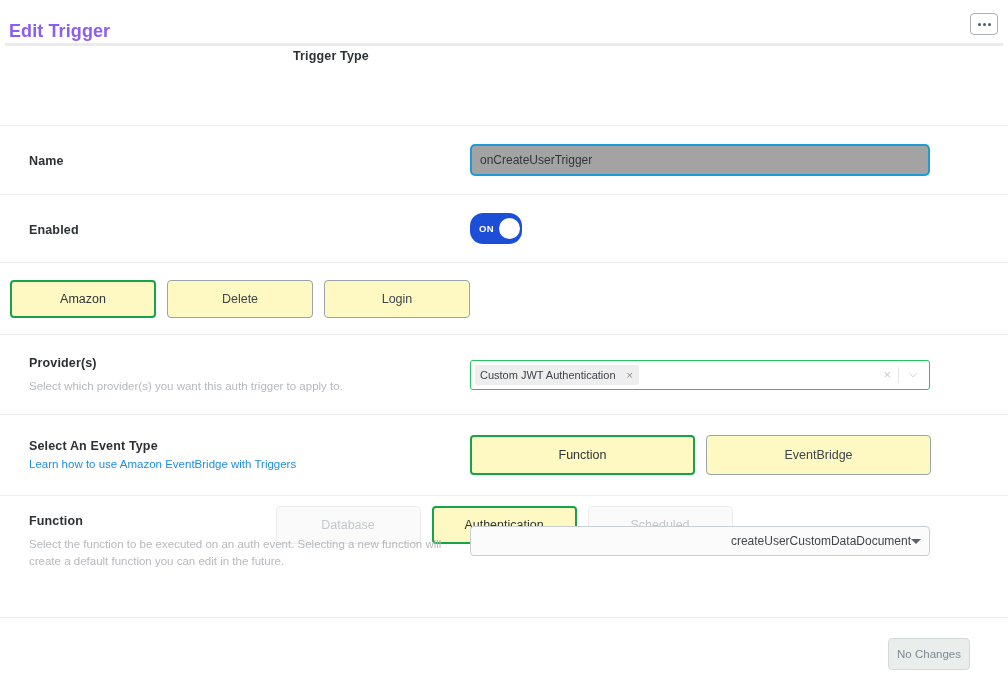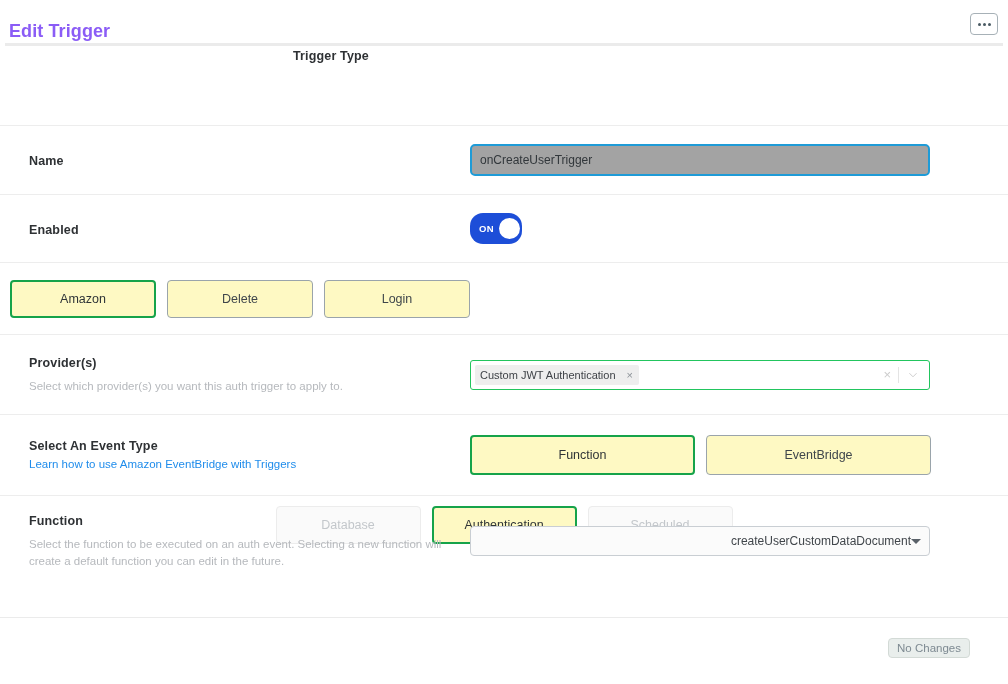--- a/index.html
+++ b/index.html
@@ -282,21 +282,21 @@
     top: 617px;
     width: 1008px;
     height: 67px;
     border-top: 1px solid #ebebeb;
   }
   .no-changes-btn {
     position: absolute;
     right: 38px;
     top: 20px;
     width: 82px;
-    height: 20px;
+    height: 32px;
     border: 1px solid #d3dad6;
     border-radius: 4px;
     background: #e9eeec;
     font-family: "Liberation Sans", sans-serif;
     font-size: 11.5px;
     color: #7e8a92;
     cursor: default;
   }
 
   

